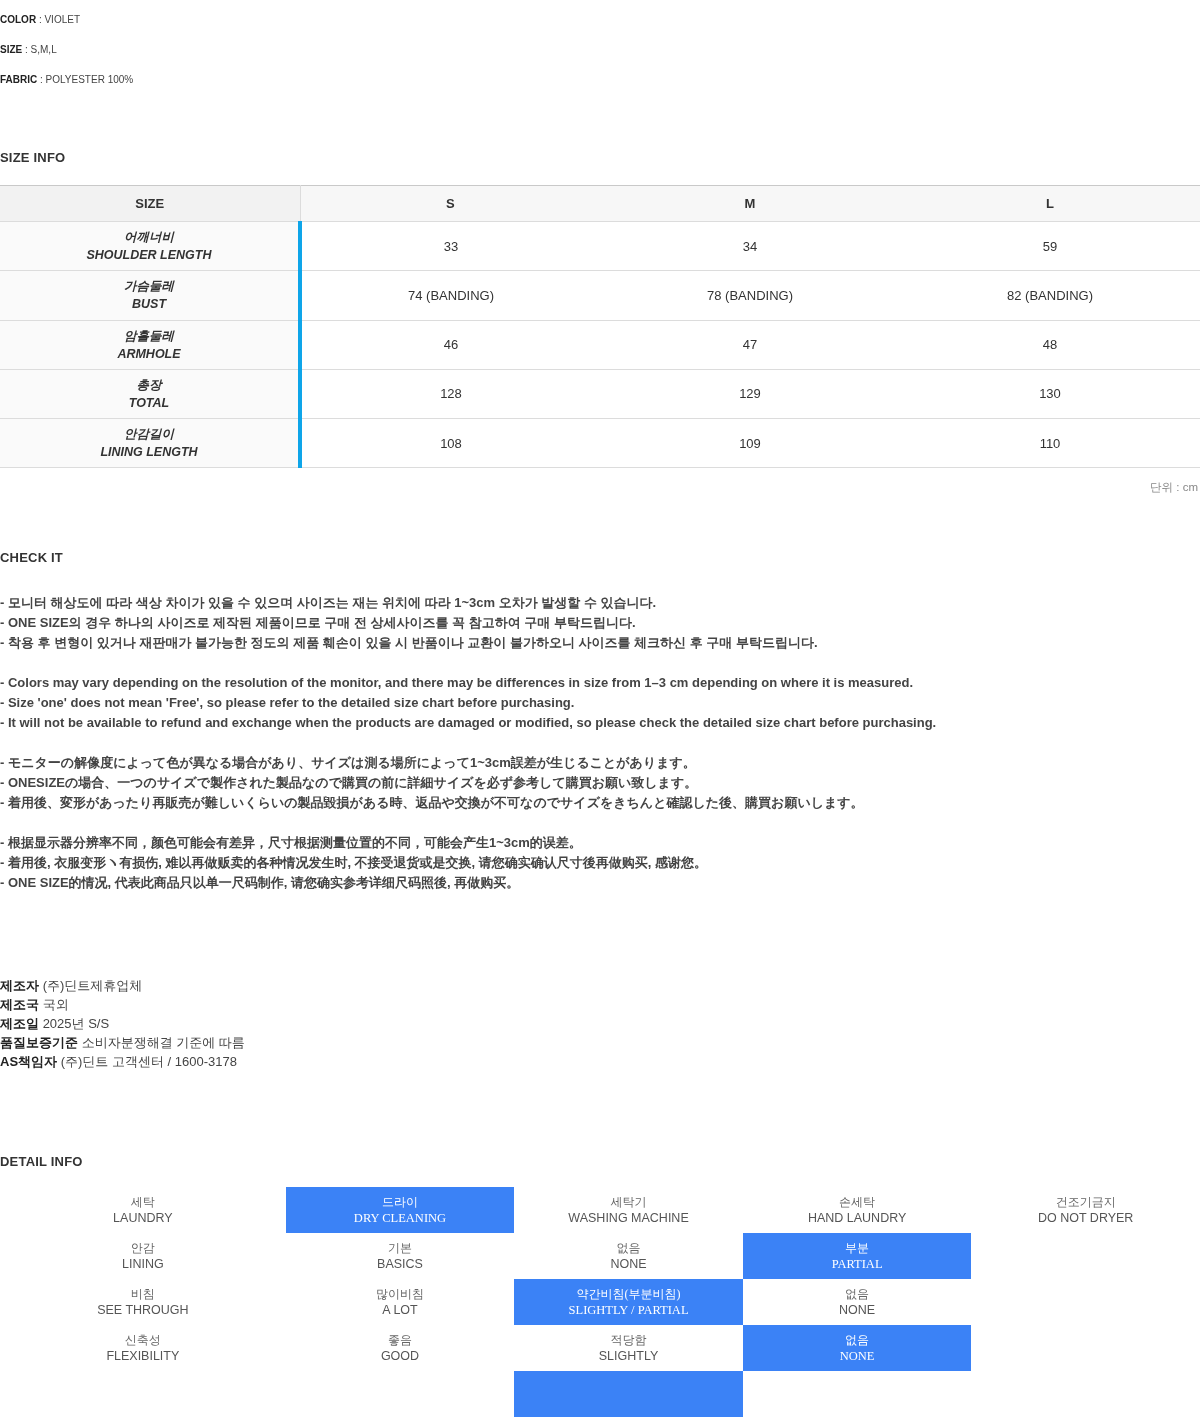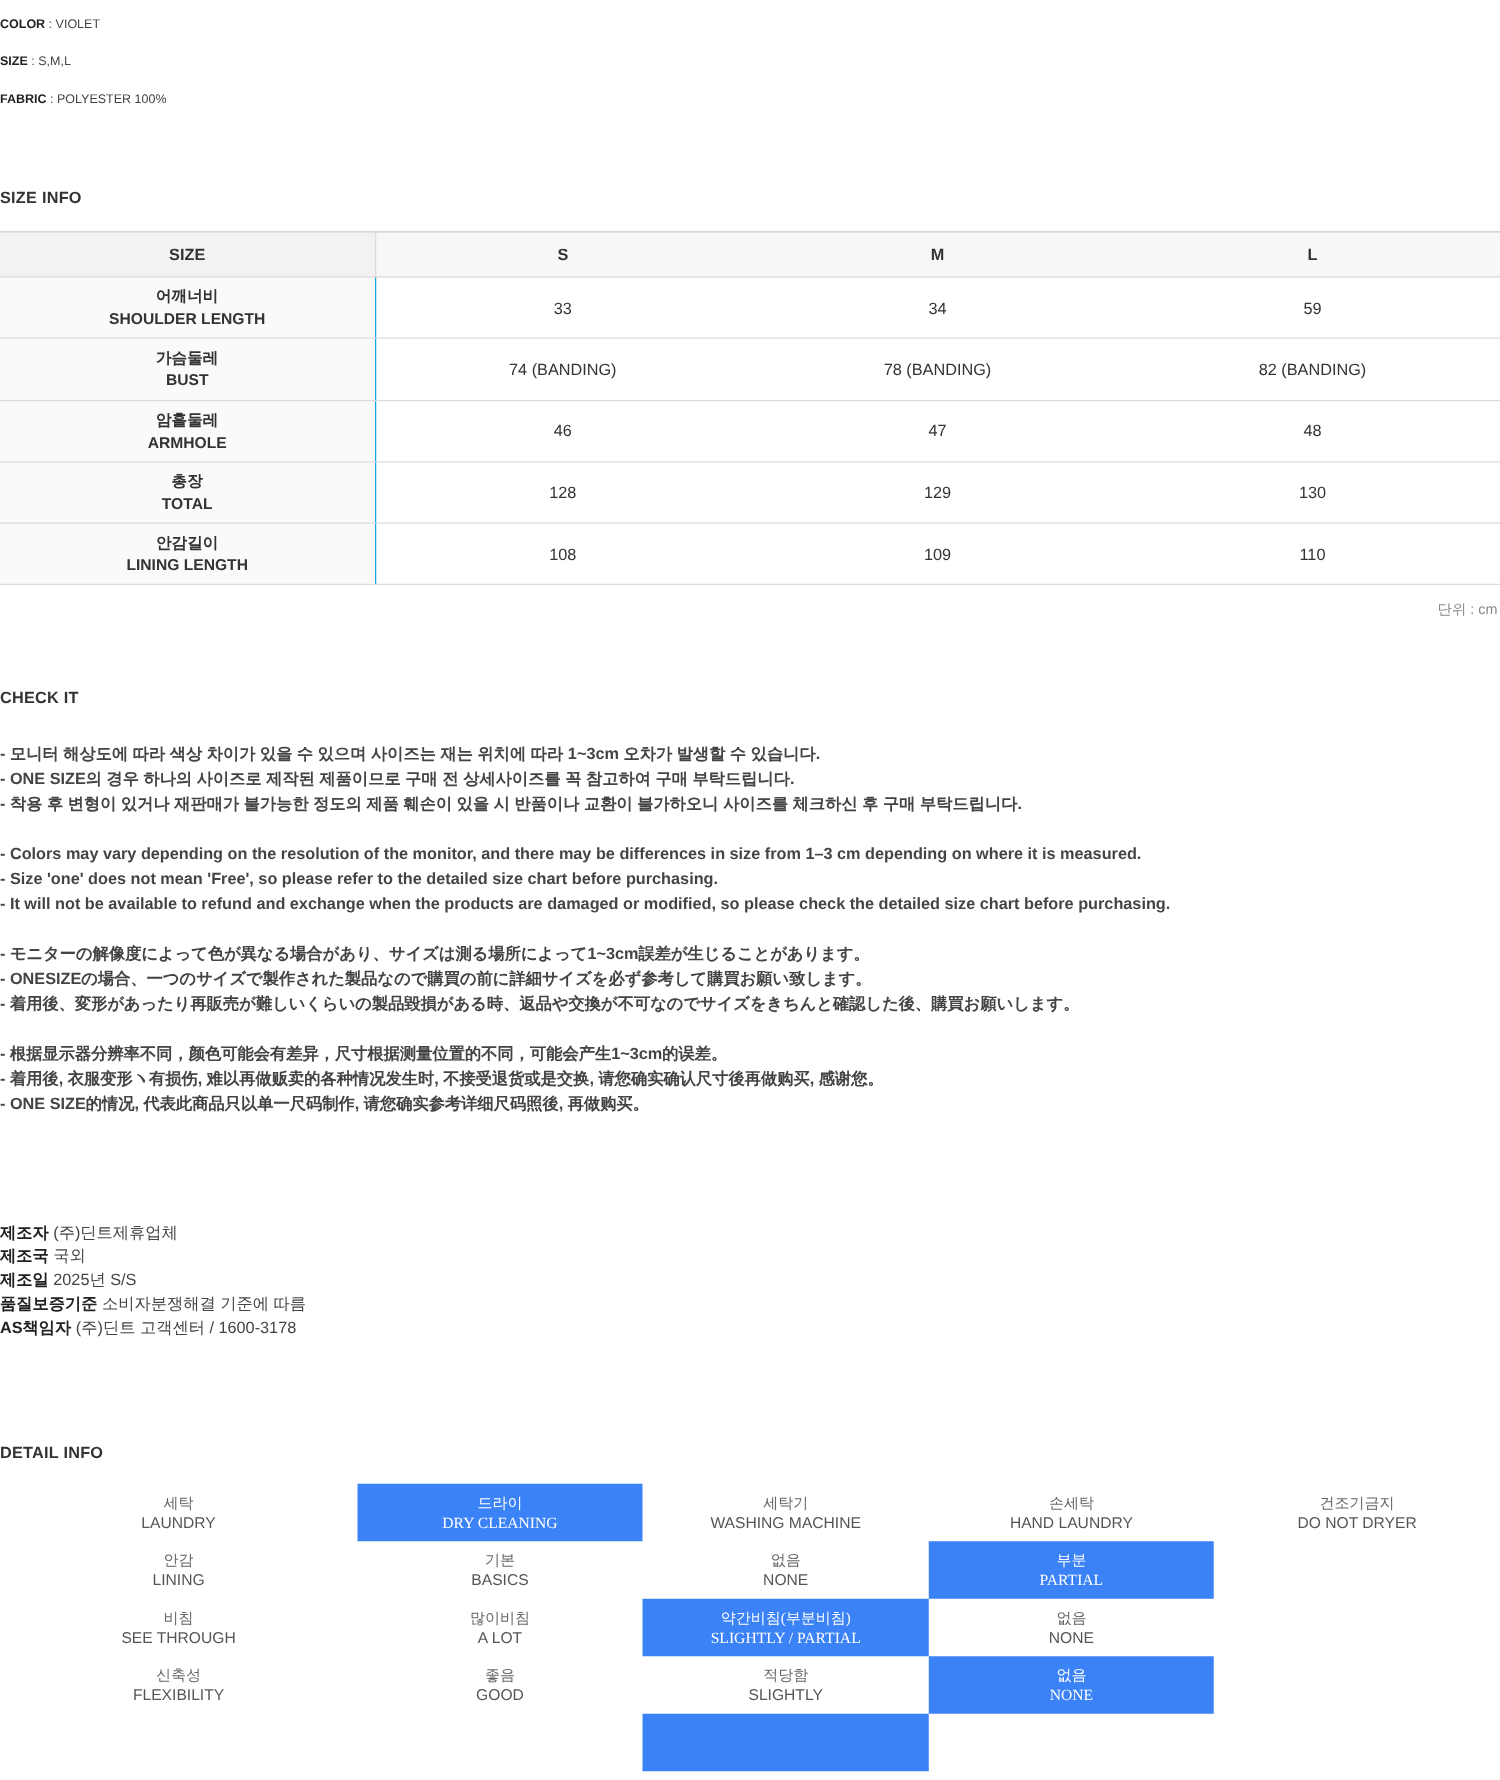--- a/index.html
+++ b/index.html
@@ -78,21 +78,22 @@
     border-top: 1px solid #c9c9c9;
   }
   table.size-table thead th.col-label {
     background: #f2f2f2;
   }
   table.size-table tbody th.row-label {
     background: #fafafa;
     font-weight: bold;
     line-height: 1.45;
     padding: 6px 0;
-    border-right: 1px solid #0ea5e9;
+    border-right: 4px solid #0ea5e9;
+    font-style: italic;
   }
   table.size-table tbody th.row-label .kr {
     display: block;
     font-size: 12.5px;
     font-weight: bold;
     color: #333;
   }
   table.size-table tbody th.row-label .en {
     display: block;
     font-size: 12.5px;

